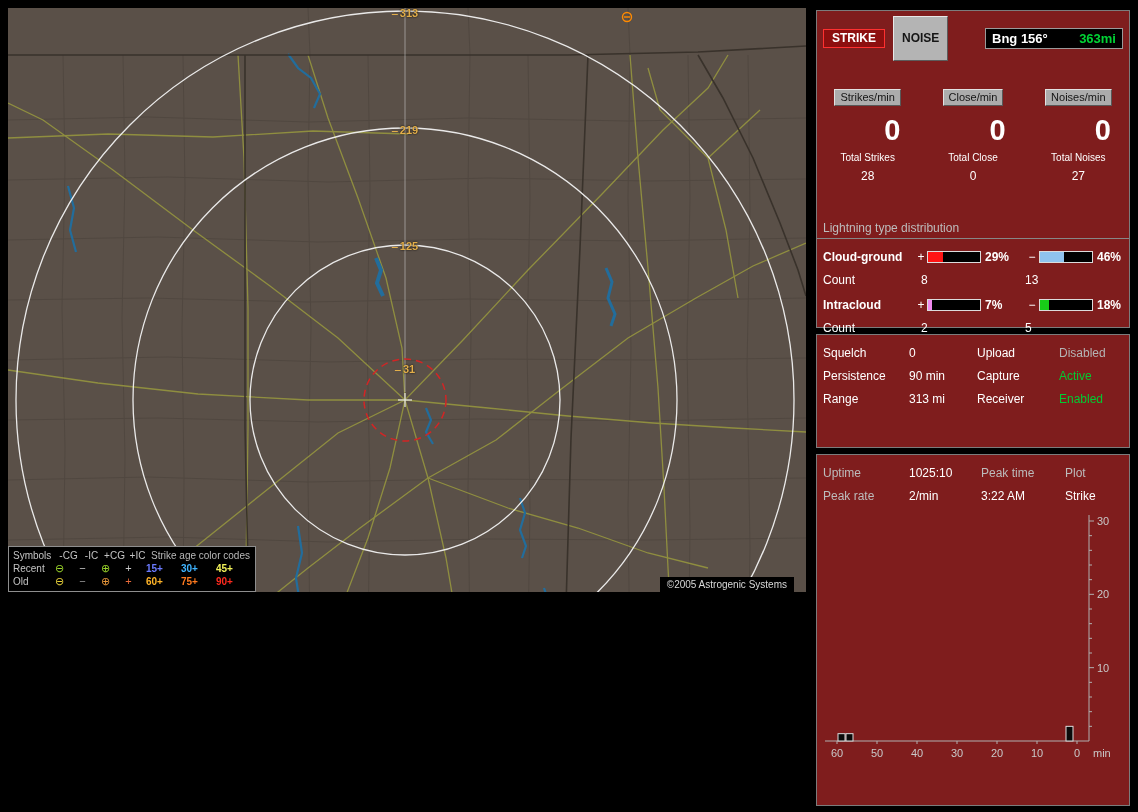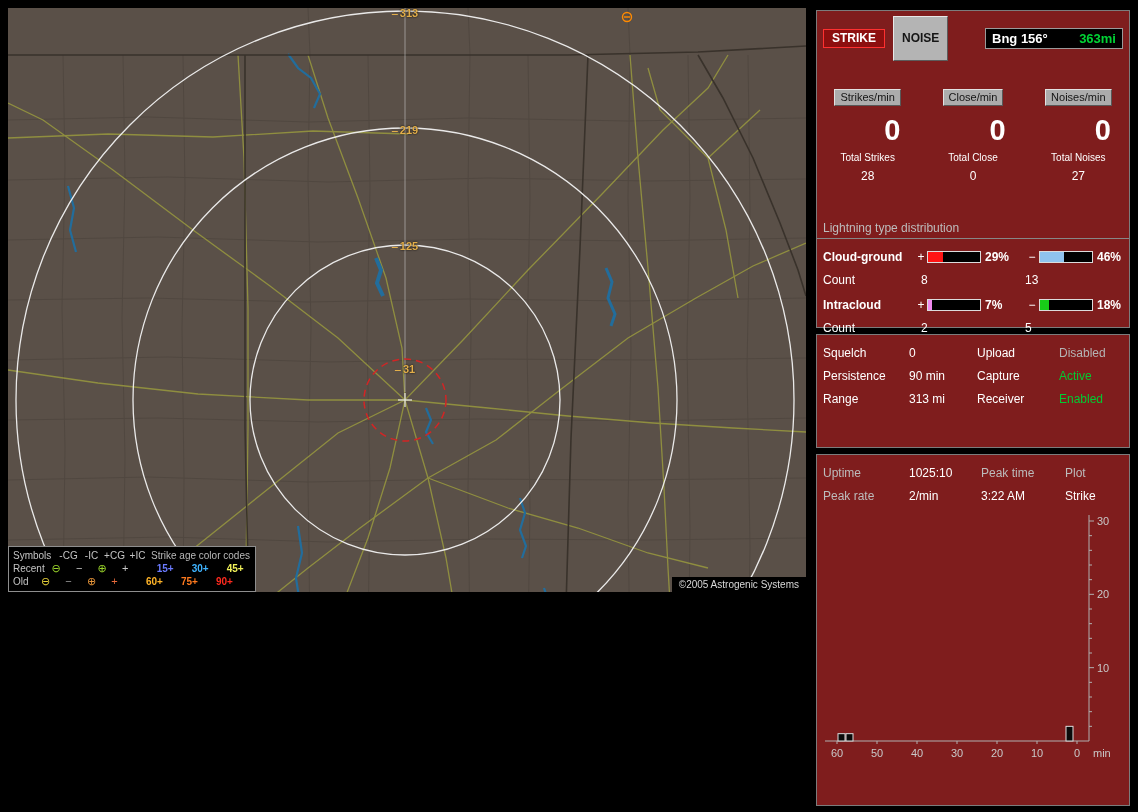--- a/index.html
+++ b/index.html
@@ -6,32 +6,32 @@
   html,body{background:#000;font-family:"Liberation Sans",sans-serif;color:#fff}
   .screen{position:relative;width:1138px;height:812px;background:#000;overflow:hidden}
 
   
   .map-wrap{position:absolute;left:8px;top:8px;width:798px;height:584px;background:#5a5048;overflow:hidden}
   .map-wrap svg{display:block}
   .ring-label{position:absolute;left:397px;transform:translateX(-50%);font-size:11px;font-weight:bold;
     color:#e2ae4a;text-shadow:0 0 2px #000;white-space:nowrap}
   .ring-label::before{content:"";display:inline-block;width:6px;height:1px;background:#e2ae4a;
     vertical-align:middle;margin-right:2px}
-  .copyright{position:absolute;right:0;bottom:0;background:#000;padding:2px 7px;font-size:10px;color:#d8d8d8}
+  .copyright{position:absolute;right:12px;bottom:0;background:#000;padding:2px 7px;font-size:10px;color:#d8d8d8}
 
   
   .legend{position:absolute;left:0;bottom:0;width:248px;height:46px;background:#000;
     border:1px solid #8e8e8e;font-size:10px;color:#c8c8c8;padding:2px 4px}
   .lg-row{display:flex;height:13px;align-items:center;white-space:nowrap}
   .lg-label{width:44px;color:#c4c4c4}
   .lg-h{width:23px;text-align:center;color:#c4c4c4}
   .lg-syms{width:92px;display:flex}
   .lg-sym{width:23px;text-align:center;font-size:11px;line-height:11px}
   .lg-title{margin-left:2px;color:#b8b8b8}
-  .lg-ages{display:flex;margin-left:20px}
+  .lg-ages{display:flex;margin-left:6px}
   .lg-age{width:35px;font-weight:bold}
 
   
   .side{position:absolute;left:816px;top:8px;width:314px;height:798px}
   .box{position:absolute;left:0;width:314px;border:1px solid #7c7c7c;background:#7f1d1d}
   .box1{top:2px;height:318px}
   .box2{top:326px;height:114px}
   .box3{top:446px;height:352px}
 
   .hdr-row{display:flex;gap:8px;margin:5px 6px 0;align-items:center}

